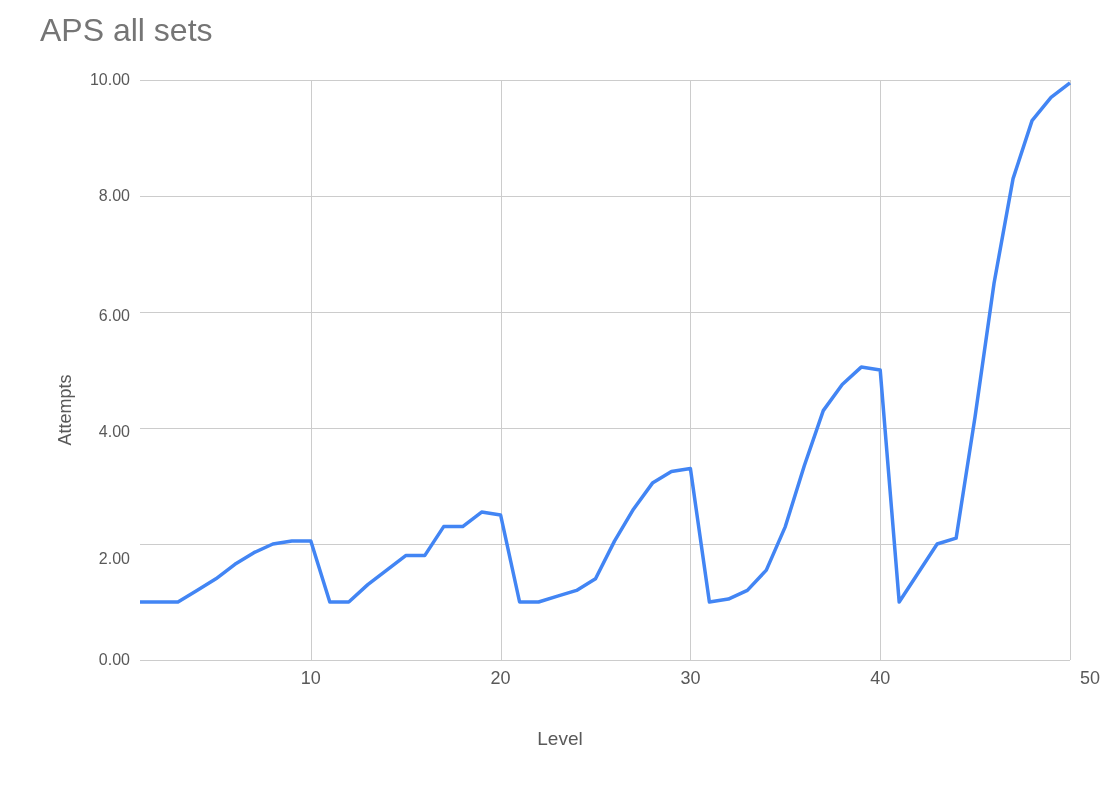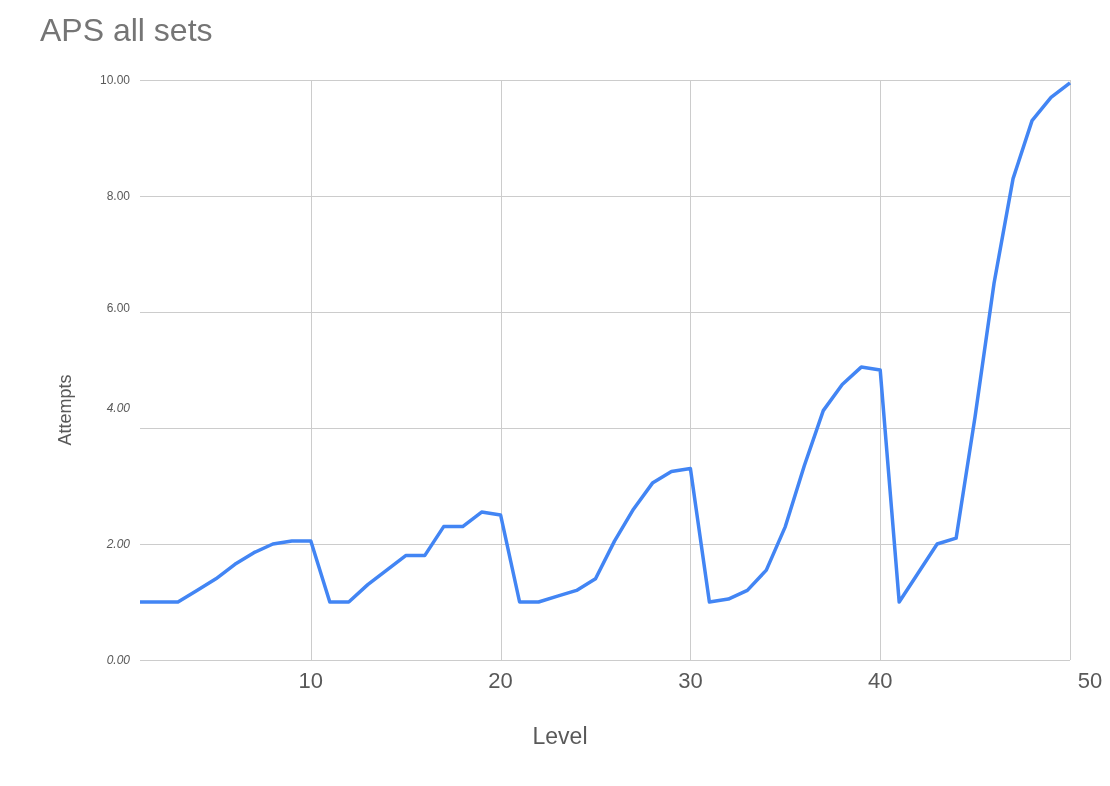--- a/index.html
+++ b/index.html
@@ -34,21 +34,21 @@
       transform: translateY(-50%) rotate(-90deg);
       transform-origin: center;
       font-size: 18px;
       color: #595959;
     }
     .xlabel {
       position: absolute;
       bottom: 0px;
       left: 50%;
       transform: translateX(-50%);
-      font-size: 23px;
+      font-size: 19px;
       color: #595959;
     }
     .plot {
       position: absolute;
       left: 100px;
       top: 10px;
       width: 930px;
       height: 580px;
     }
     .plot-inner {
@@ -67,30 +67,30 @@
       left: 0;
       right: 0;
       height: 1px;
       background: #cccccc;
     }
     .ytick {
       position: absolute;
       right: 100%;
       margin-right: 10px;
       transform: translateY(-50%);
-      font-size: 12px;
+      font-size: 16px;
       color: #595959;
       white-space: nowrap;
     }
     .xtick {
       position: absolute;
       top: 100%;
       margin-top: 8px;
       transform: translateX(-50%);
-      font-size: 22px;
+      font-size: 18px;
       color: #595959;
     }
     svg.line-svg {
       position: absolute;
       inset: 0;
       width: 100%;
       height: 100%;
       overflow: visible;
     }
     .series-path {
@@ -115,27 +115,27 @@
         <div class="xtick" style="left: 170.816px;">10</div>
         <div class="gridline-v" style="left: 360.612px;"></div>
         <div class="xtick" style="left: 360.612px;">20</div>
         <div class="gridline-v" style="left: 550.408px;"></div>
         <div class="xtick" style="left: 550.408px;">30</div>
         <div class="gridline-v" style="left: 740.204px;"></div>
         <div class="xtick" style="left: 740.204px;">40</div>
         <div class="gridline-v" style="left: 930px;"></div>
         <div class="xtick" style="left: 930px; margin-left: 20px;">50</div>
         <div class="gridline-h" style="top: 580px;"></div>
-        <div class="ytick" style="top: 580px; font-style: italic;">0.00</div>
+        <div class="ytick" style="top: 580px;">0.00</div>
         <div class="gridline-h" style="top: 464px;"></div>
-        <div class="ytick" style="top: 464px; font-style: italic;">2.00</div>
+        <div class="ytick" style="top: 479px;">2.00</div>
         <div class="gridline-h" style="top: 348px;"></div>
-        <div class="ytick" style="top: 328px; font-style: italic;">4.00</div>
+        <div class="ytick" style="top: 352px;">4.00</div>
         <div class="gridline-h" style="top: 232px;"></div>
-        <div class="ytick" style="top: 228px;">6.00</div>
+        <div class="ytick" style="top: 236px;">6.00</div>
         <div class="gridline-h" style="top: 116px;"></div>
         <div class="ytick" style="top: 116px;">8.00</div>
         <div class="gridline-h" style="top: 0px;"></div>
         <div class="ytick" style="top: 0px;">10.00</div>
       </div>
     <svg class="line-svg" viewBox="0 0 930 580" preserveAspectRatio="none">
       <path id="series-path" class="series-path" d="M0.00 522.00 L18.98 522.00 L37.96 522.00 L56.94 510.40 L75.92 498.80 L94.90 484.30 L113.88 472.70 L132.86 464.00 L151.84 461.10 L170.82 461.10 L189.80 522.00 L208.78 522.00 L227.76 504.60 L246.73 490.10 L265.71 475.60 L284.69 475.60 L303.67 446.60 L322.65 446.60 L341.63 432.10 L360.61 435.00 L379.59 522.00 L398.57 522.00 L417.55 516.20 L436.53 510.40 L455.51 498.80 L474.49 461.10 L493.47 429.20 L512.45 403.10 L531.43 391.50 L550.41 388.60 L569.39 522.00 L588.37 519.10 L607.35 510.40 L626.33 490.10 L645.31 446.60 L664.29 385.70 L683.27 330.60 L702.24 304.50 L721.22 287.10 L740.20 290.00 L759.18 522.00 L778.16 493.00 L797.14 464.00 L816.12 458.20 L835.10 336.40 L854.08 203.00 L873.06 98.60 L892.04 40.60 L911.02 17.40 L930.00 2.90" style="stroke: rgb(66, 133, 244);"></path>
     </svg>
   </div>
 </div>

